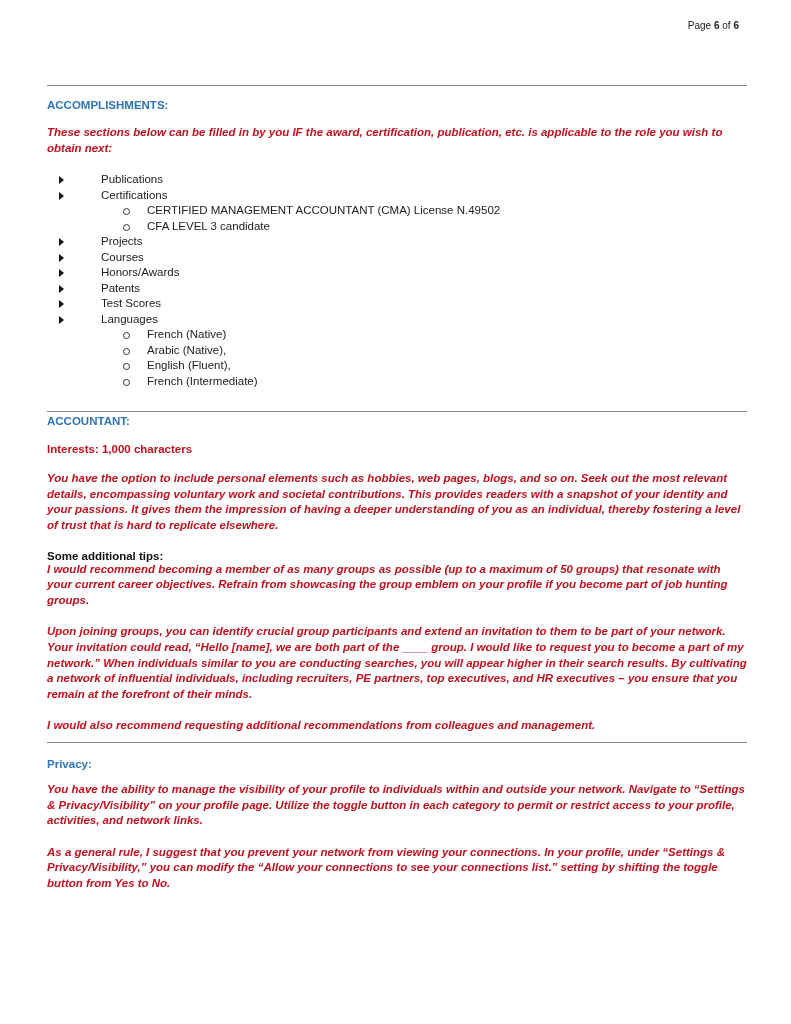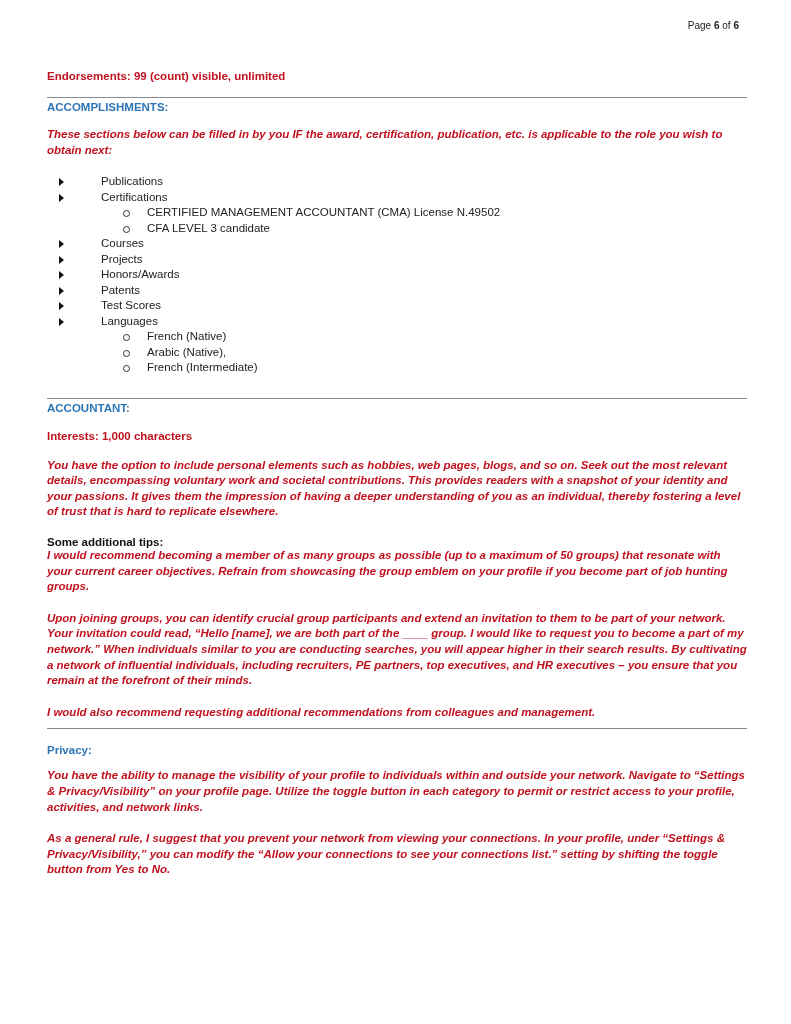--- a/index.html
+++ b/index.html
@@ -26,41 +26,41 @@
 <body>
 
 <div class="page-number">
   <span>Page</span>
   <b>6</b>
   <span>of</span>
   <b>6</b>
 </div>
 
 <div class="content">
-  <p class="red-bold">Endorsements: 99 (count) visible, unlimited</p>
 
   <hr class="rule" style="margin-top:15px;">
-  <p class="heading" style="margin-top:3px;">ACCOMPLISHMENTS:</p>
+  <p class="heading" style="margin-top:13px;">ACCOMPLISHMENTS:</p>
 
   <p class="red-italic" style="margin-top:14px;">These sections below can be filled in by you IF the award, certification, publication, etc. is applicable to the role you wish to obtain next:</p>
 
   <ul class="lvl1" id="acc-list" style="margin-top:16px;">
       <li><span class="tri"></span><span>Publications</span></li>
       <li><span class="tri"></span><span>Certifications</span><ul class="lvl2">
           <li><span class="circ"></span><span>CERTIFIED MANAGEMENT ACCOUNTANT (CMA) License N.49502</span></li>
           <li><span class="circ"></span><span>CFA LEVEL 3 candidate</span></li>
         </ul></li>
+      <li><span class="tri"></span><span>Projects</span></li>
       <li><span class="tri"></span><span>Courses</span></li>
-      <li><span class="tri"></span><span>Projects</span></li>
       <li><span class="tri"></span><span>Honors/Awards</span></li>
       <li><span class="tri"></span><span>Patents</span></li>
       <li><span class="tri"></span><span>Test Scores</span></li>
       <li><span class="tri"></span><span>Languages</span><ul class="lvl2">
           <li><span class="circ"></span><span>French (Native)</span></li>
           <li><span class="circ"></span><span>Arabic (Native),</span></li>
+          <li><span class="circ"></span><span>English (Fluent),</span></li>
           <li><span class="circ"></span><span>French (Intermediate)</span></li>
         </ul></li>
     </ul>
 
   <hr class="rule" style="margin-top:22px;">
   <p class="heading" style="margin-top:3px;">ACCOUNTANT:</p>
 
   <p class="red-bold" style="margin-top:16px;">Interests: 1,000 characters</p>
 
   <p class="red-italic" style="margin-top:16px;">You have the option to include personal elements such as hobbies, web pages, blogs, and so on. Seek out the most relevant details, encompassing voluntary work and societal contributions. This provides readers with a snapshot of your identity and your passions. It gives them the impression of having a deeper understanding of you as an individual, thereby fostering a level of trust that is hard to replicate elsewhere.</p>

